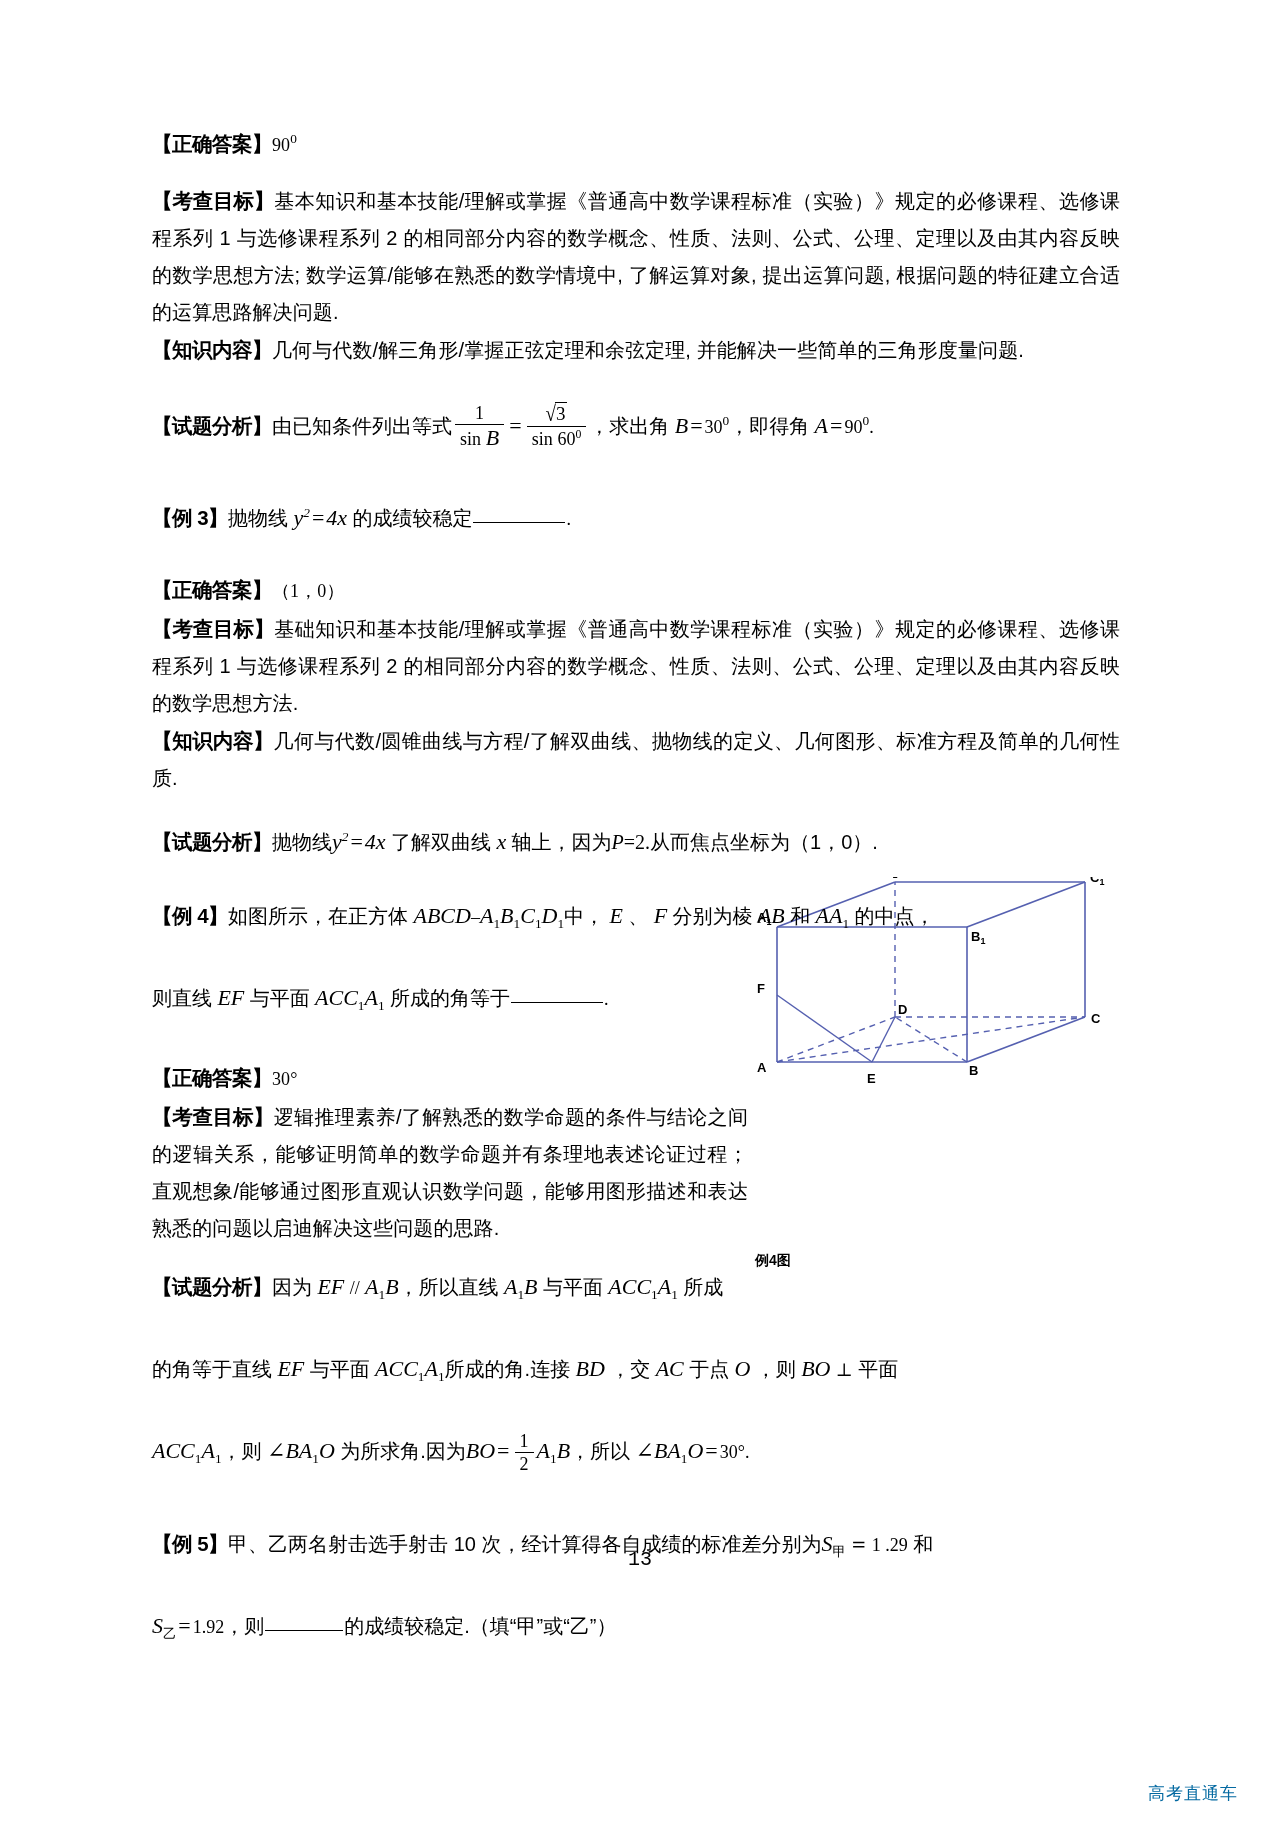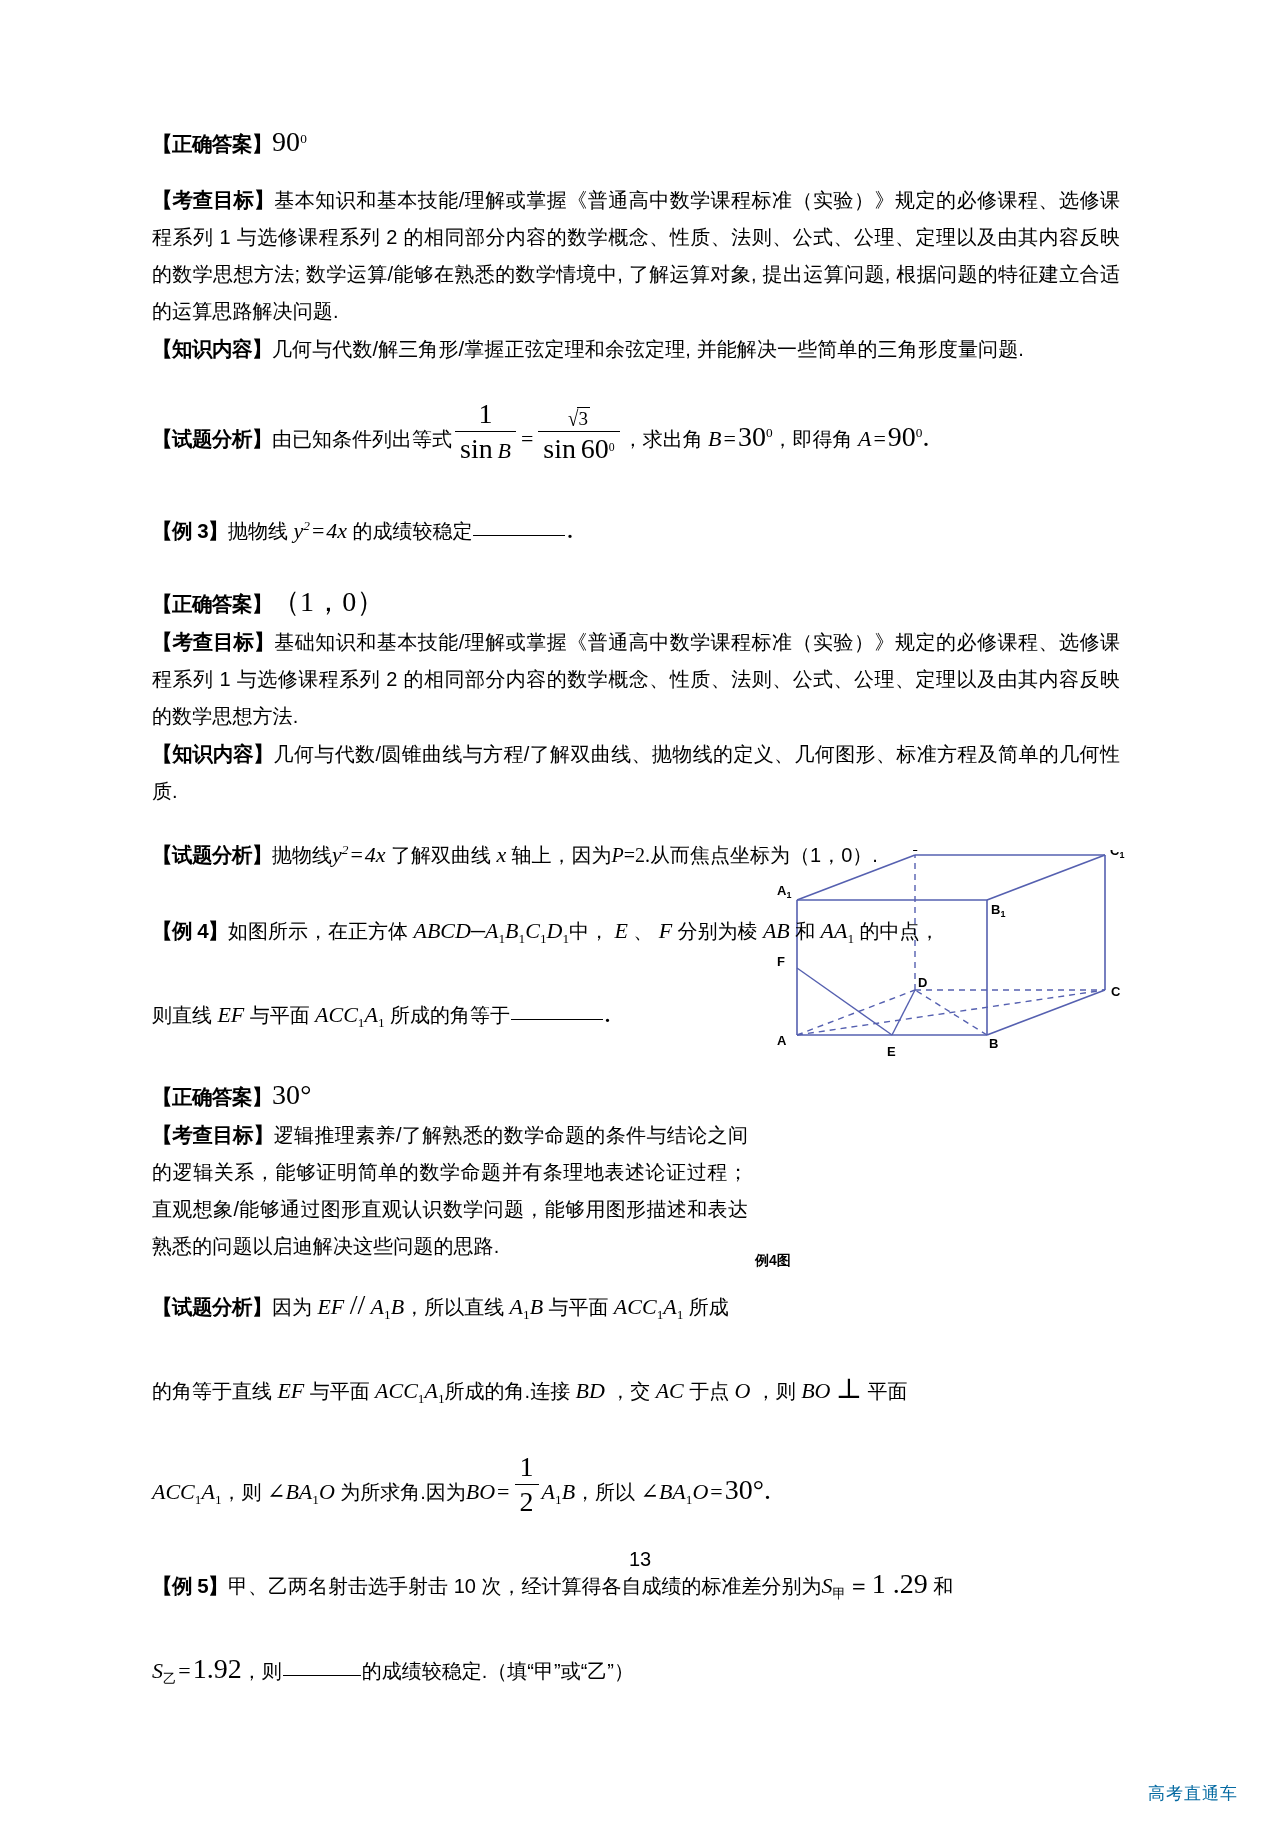--- a/index.html
+++ b/index.html
@@ -51,21 +51,21 @@
 
   
   .mi {
     font-family: "Liberation Serif", "DejaVu Serif", serif;
     font-style: italic;
     font-size: 22px;
   }
   .mn {
     font-family: "Liberation Serif", "DejaVu Serif", serif;
     font-style: normal;
-    font-size: 28px;
+    font-size: 18px;
   }
   .op { font-family: "Liberation Serif", serif; font-style: normal; font-size: 22px; padding: 0 2px;}
   sup.deg { font-size: 0.62em; vertical-align: super; font-style: normal;}
   sub.sb  { font-size: 0.62em; vertical-align: sub; font-style: normal;}
   sup.ex  { font-size: 0.62em; vertical-align: super; font-style: italic;}
 
   
   .frac {
     display: inline-block;
     vertical-align: -0.62em;
@@ -98,45 +98,44 @@
   .mathline {
     font-size: 21.5px;
     line-height: 44px;
     margin: 0;
   }
 
   
   .figure {
     position: absolute;
     left: 755px;
-    top: 850px;
+    top: 877px;
     width: 360px;
     height: 220px;
-    margin-left: 20px;
   }
   .figcap {
     position: absolute;
     left: 755px;
     top: 1252px;
     width: 360px;
     text-align: left;
     font-family: "Liberation Sans", "DejaVu Sans", sans-serif;
     font-size: 14px;
     font-weight: bold;
   }
   .flowtext { position: relative; }
 
   .pagenum {
     position: absolute;
     left: 0;
     top: 1548px;
     width: 1280px;
     text-align: center;
     font-size: 20px;
-    font-family: Liberation Sans, sans-serif;
+    font-family: Liberation Mono, monospace;
   }
   .watermark {
     position: absolute;
     right: 42px;
     bottom: 24px;
     font-family: "Liberation Sans", "DejaVu Sans", sans-serif;
     font-size: 17px;
     color: #0369a1;
     letter-spacing: 1px;
   }

